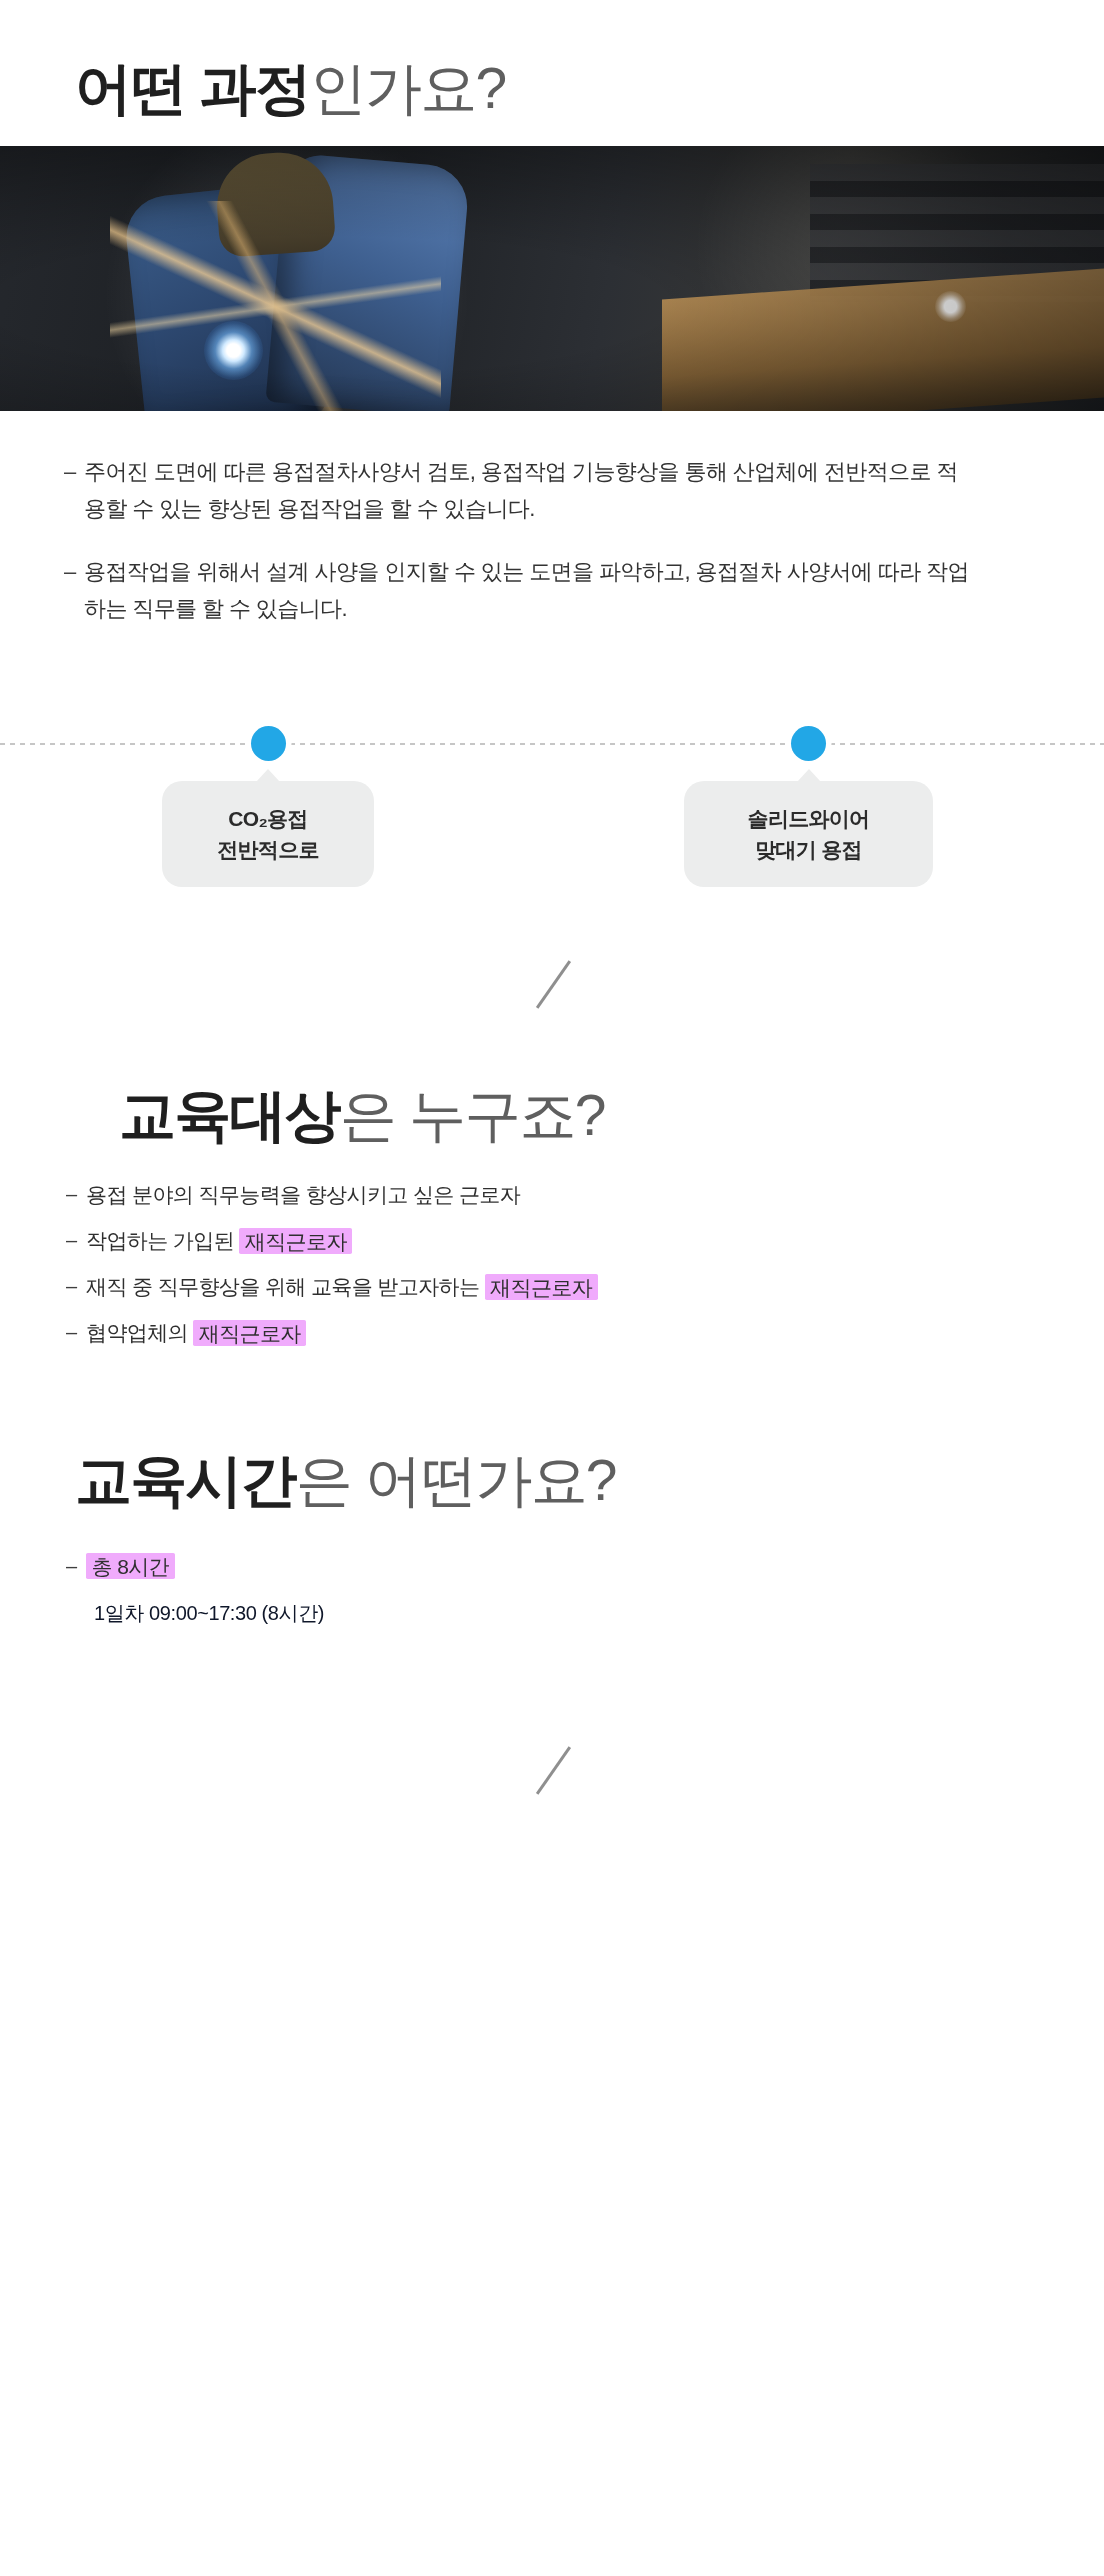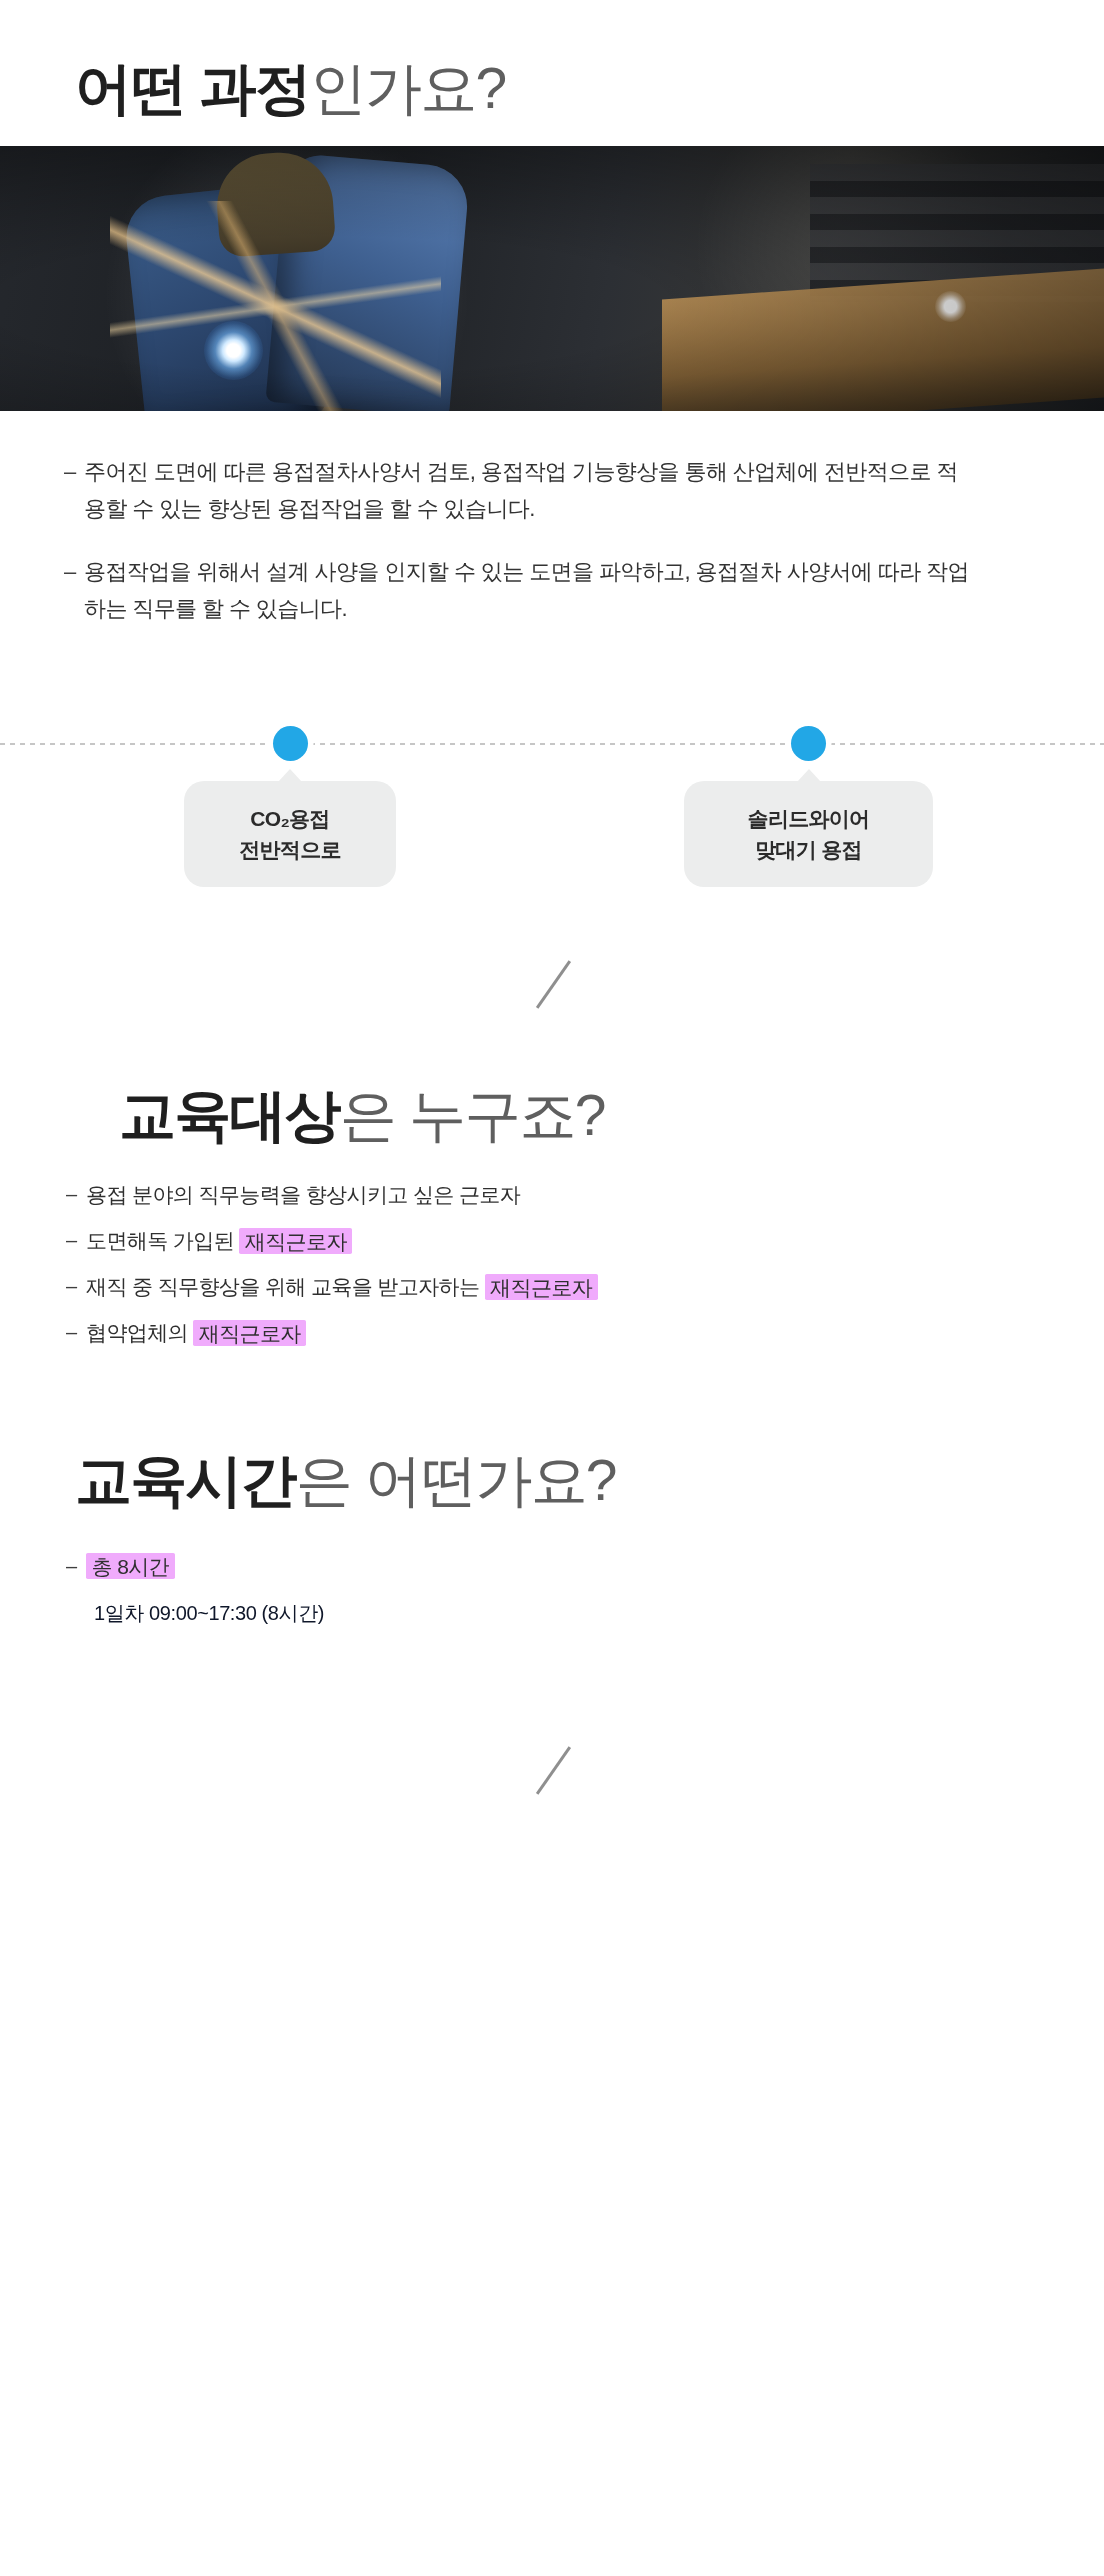--- a/index.html
+++ b/index.html
@@ -220,21 +220,21 @@
   .bubble::before {
     content: "";
     position: absolute;
     top: -12px;
     left: 50%;
     margin-left: -12px;
     border-left: 12px solid transparent;
     border-right: 12px solid transparent;
     border-bottom: 13px solid #eceded;
   }
-  #node-1 { left: 184px; }
+  #node-1 { left: 162px; }
   #node-1 .bubble { width: 156px; }
   #node-2 { left: 684px; }
   #node-2 .bubble { width: 193px; }
 
   
   .slash {
     width: 1104px;
     text-align: center;
     height: 64px;
   }
@@ -362,21 +362,21 @@
     <span class="strong">교육대상</span><span class="light">은 누구죠?</span>
   </h1>
 
   <div class="list-block">
     <div class="list-row">
       <span class="list-dash">–</span>
       <span class="list-text"><span>용접 분야의 직무능력을 향상시키고 싶은 근로자</span></span>
     </div>
     <div class="list-row">
       <span class="list-dash">–</span>
-      <span class="list-text"><span>도면해독 가입된 </span><span class="hl">재직근로자</span></span>
+      <span class="list-text"><span>작업하는 가입된 </span><span class="hl">재직근로자</span></span>
     </div>
     <div class="list-row">
       <span class="list-dash">–</span>
       <span class="list-text"><span>재직 중 직무향상을 위해 교육을 받고자하는 </span><span class="hl">재직근로자</span></span>
     </div>
     <div class="list-row">
       <span class="list-dash">–</span>
       <span class="list-text"><span>협약업체의 </span><span class="hl">재직근로자</span></span>
     </div>
   </div>

